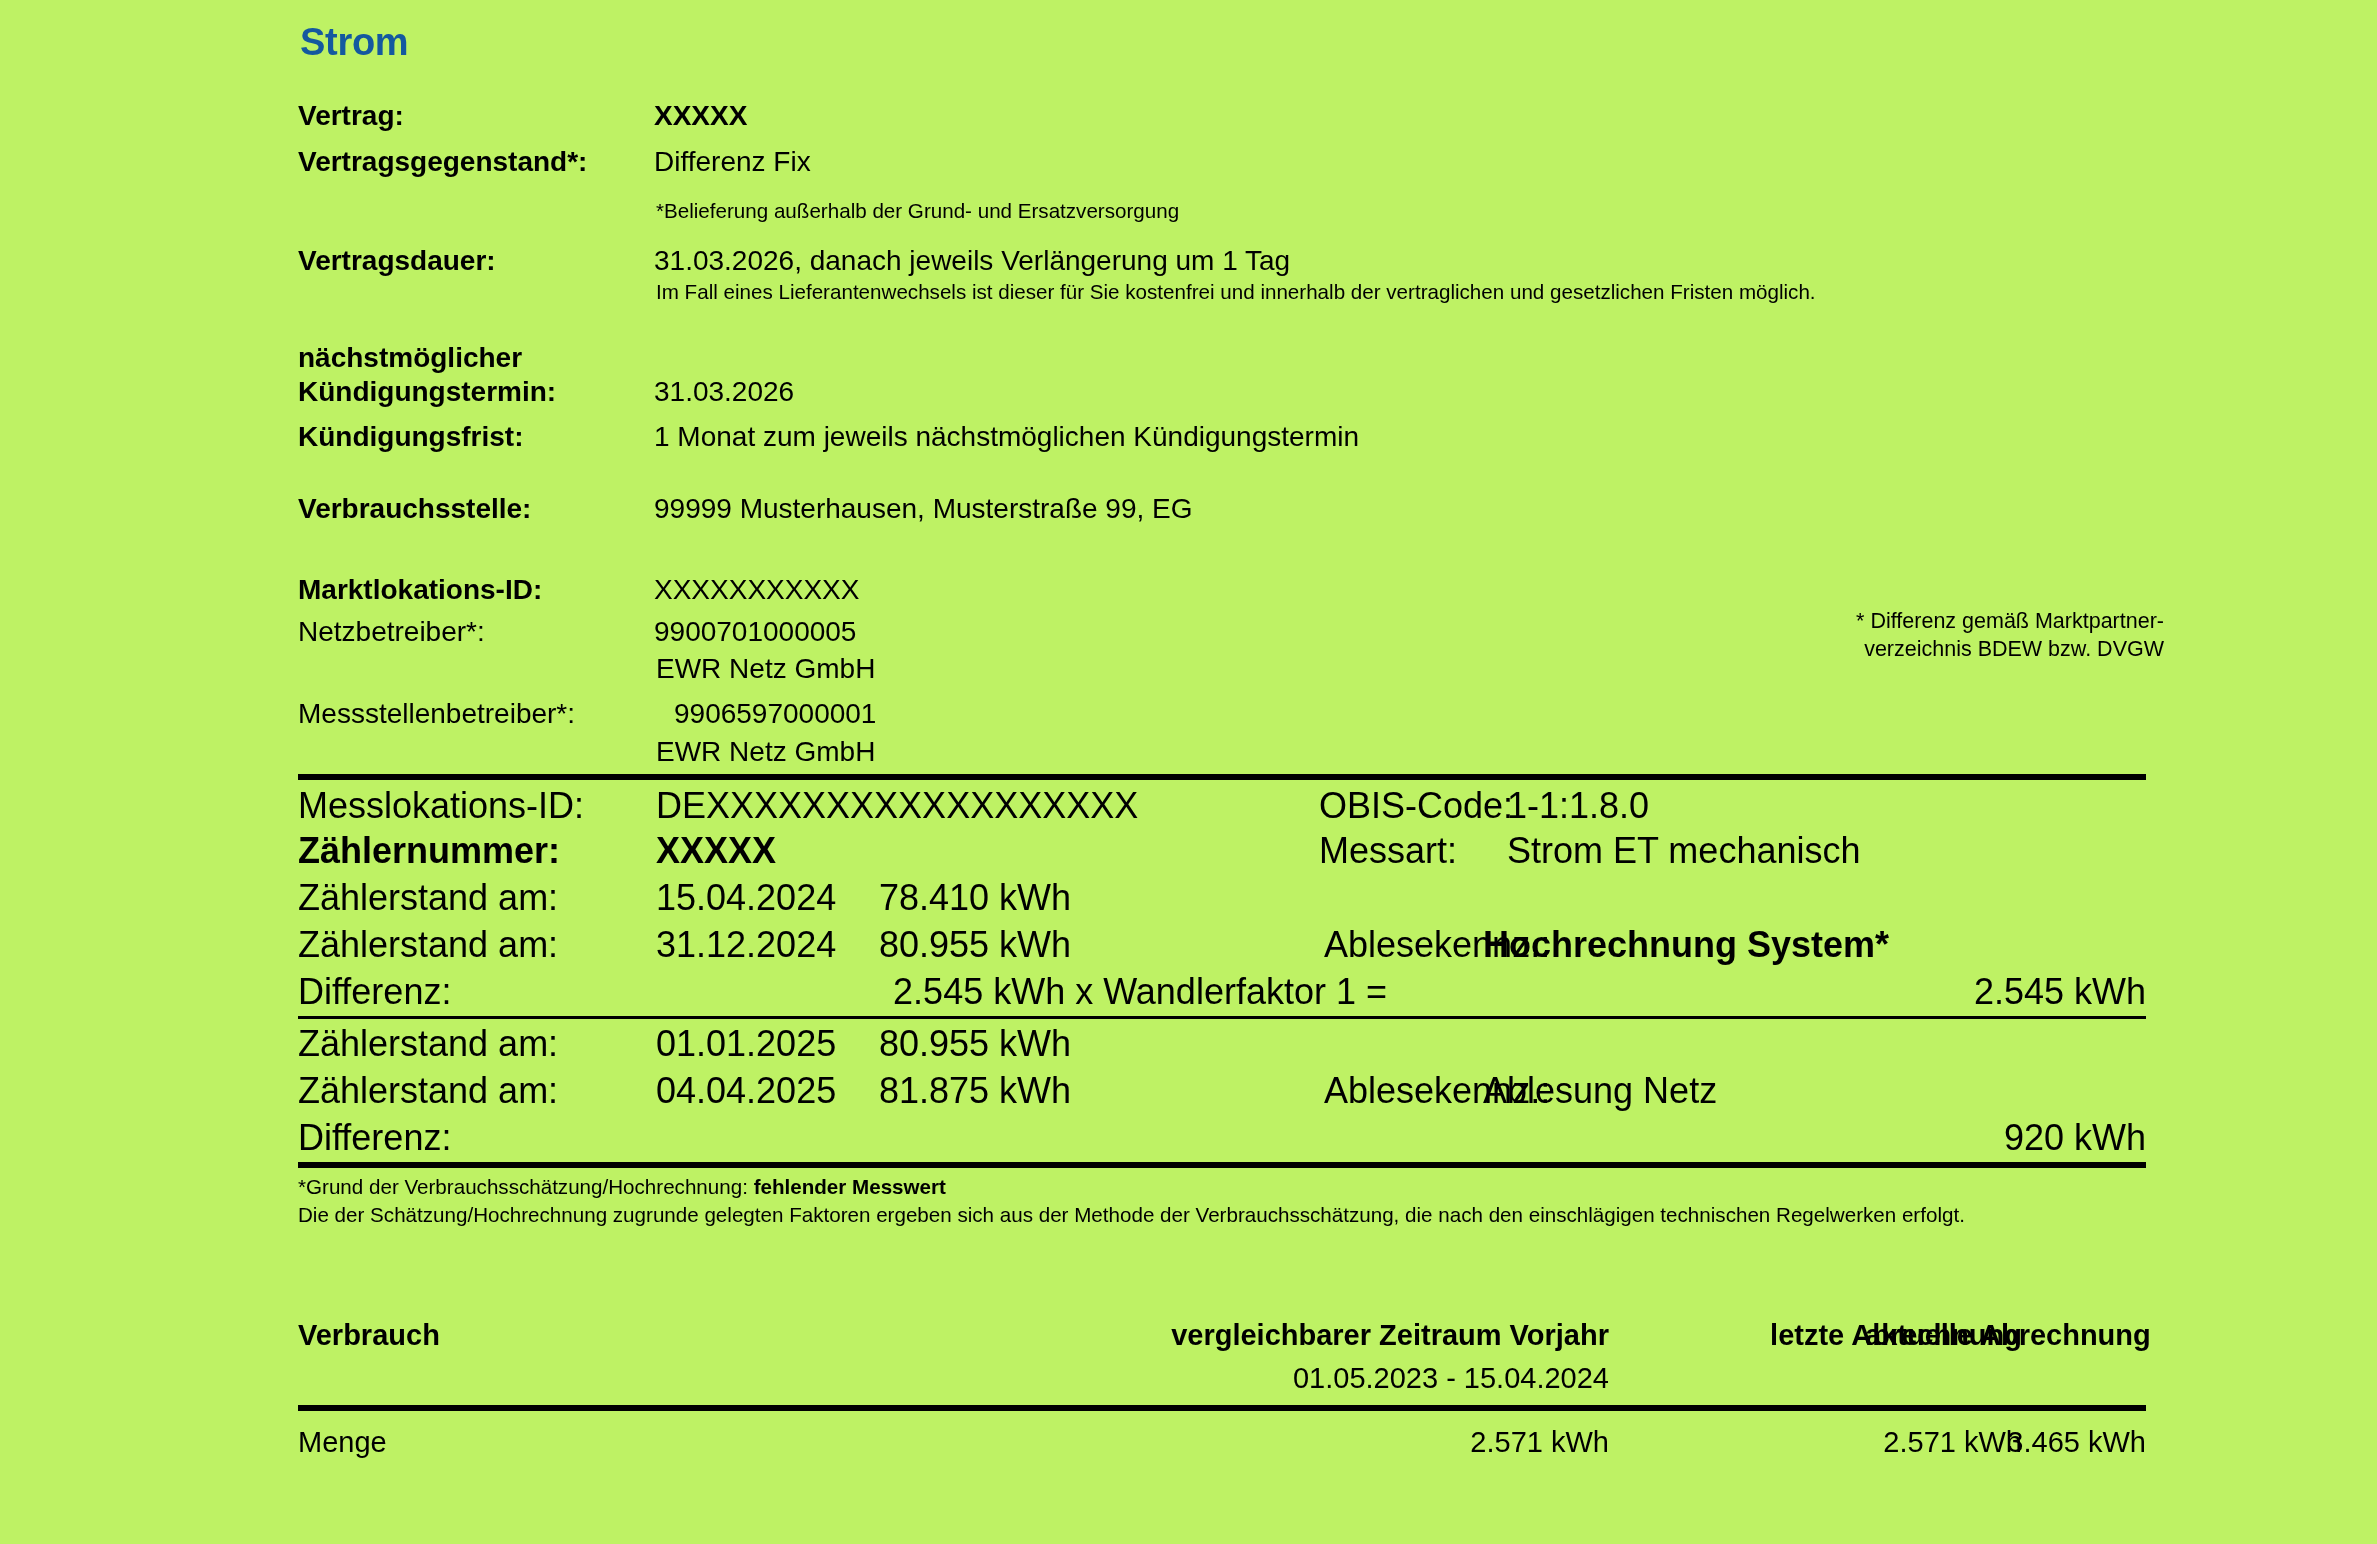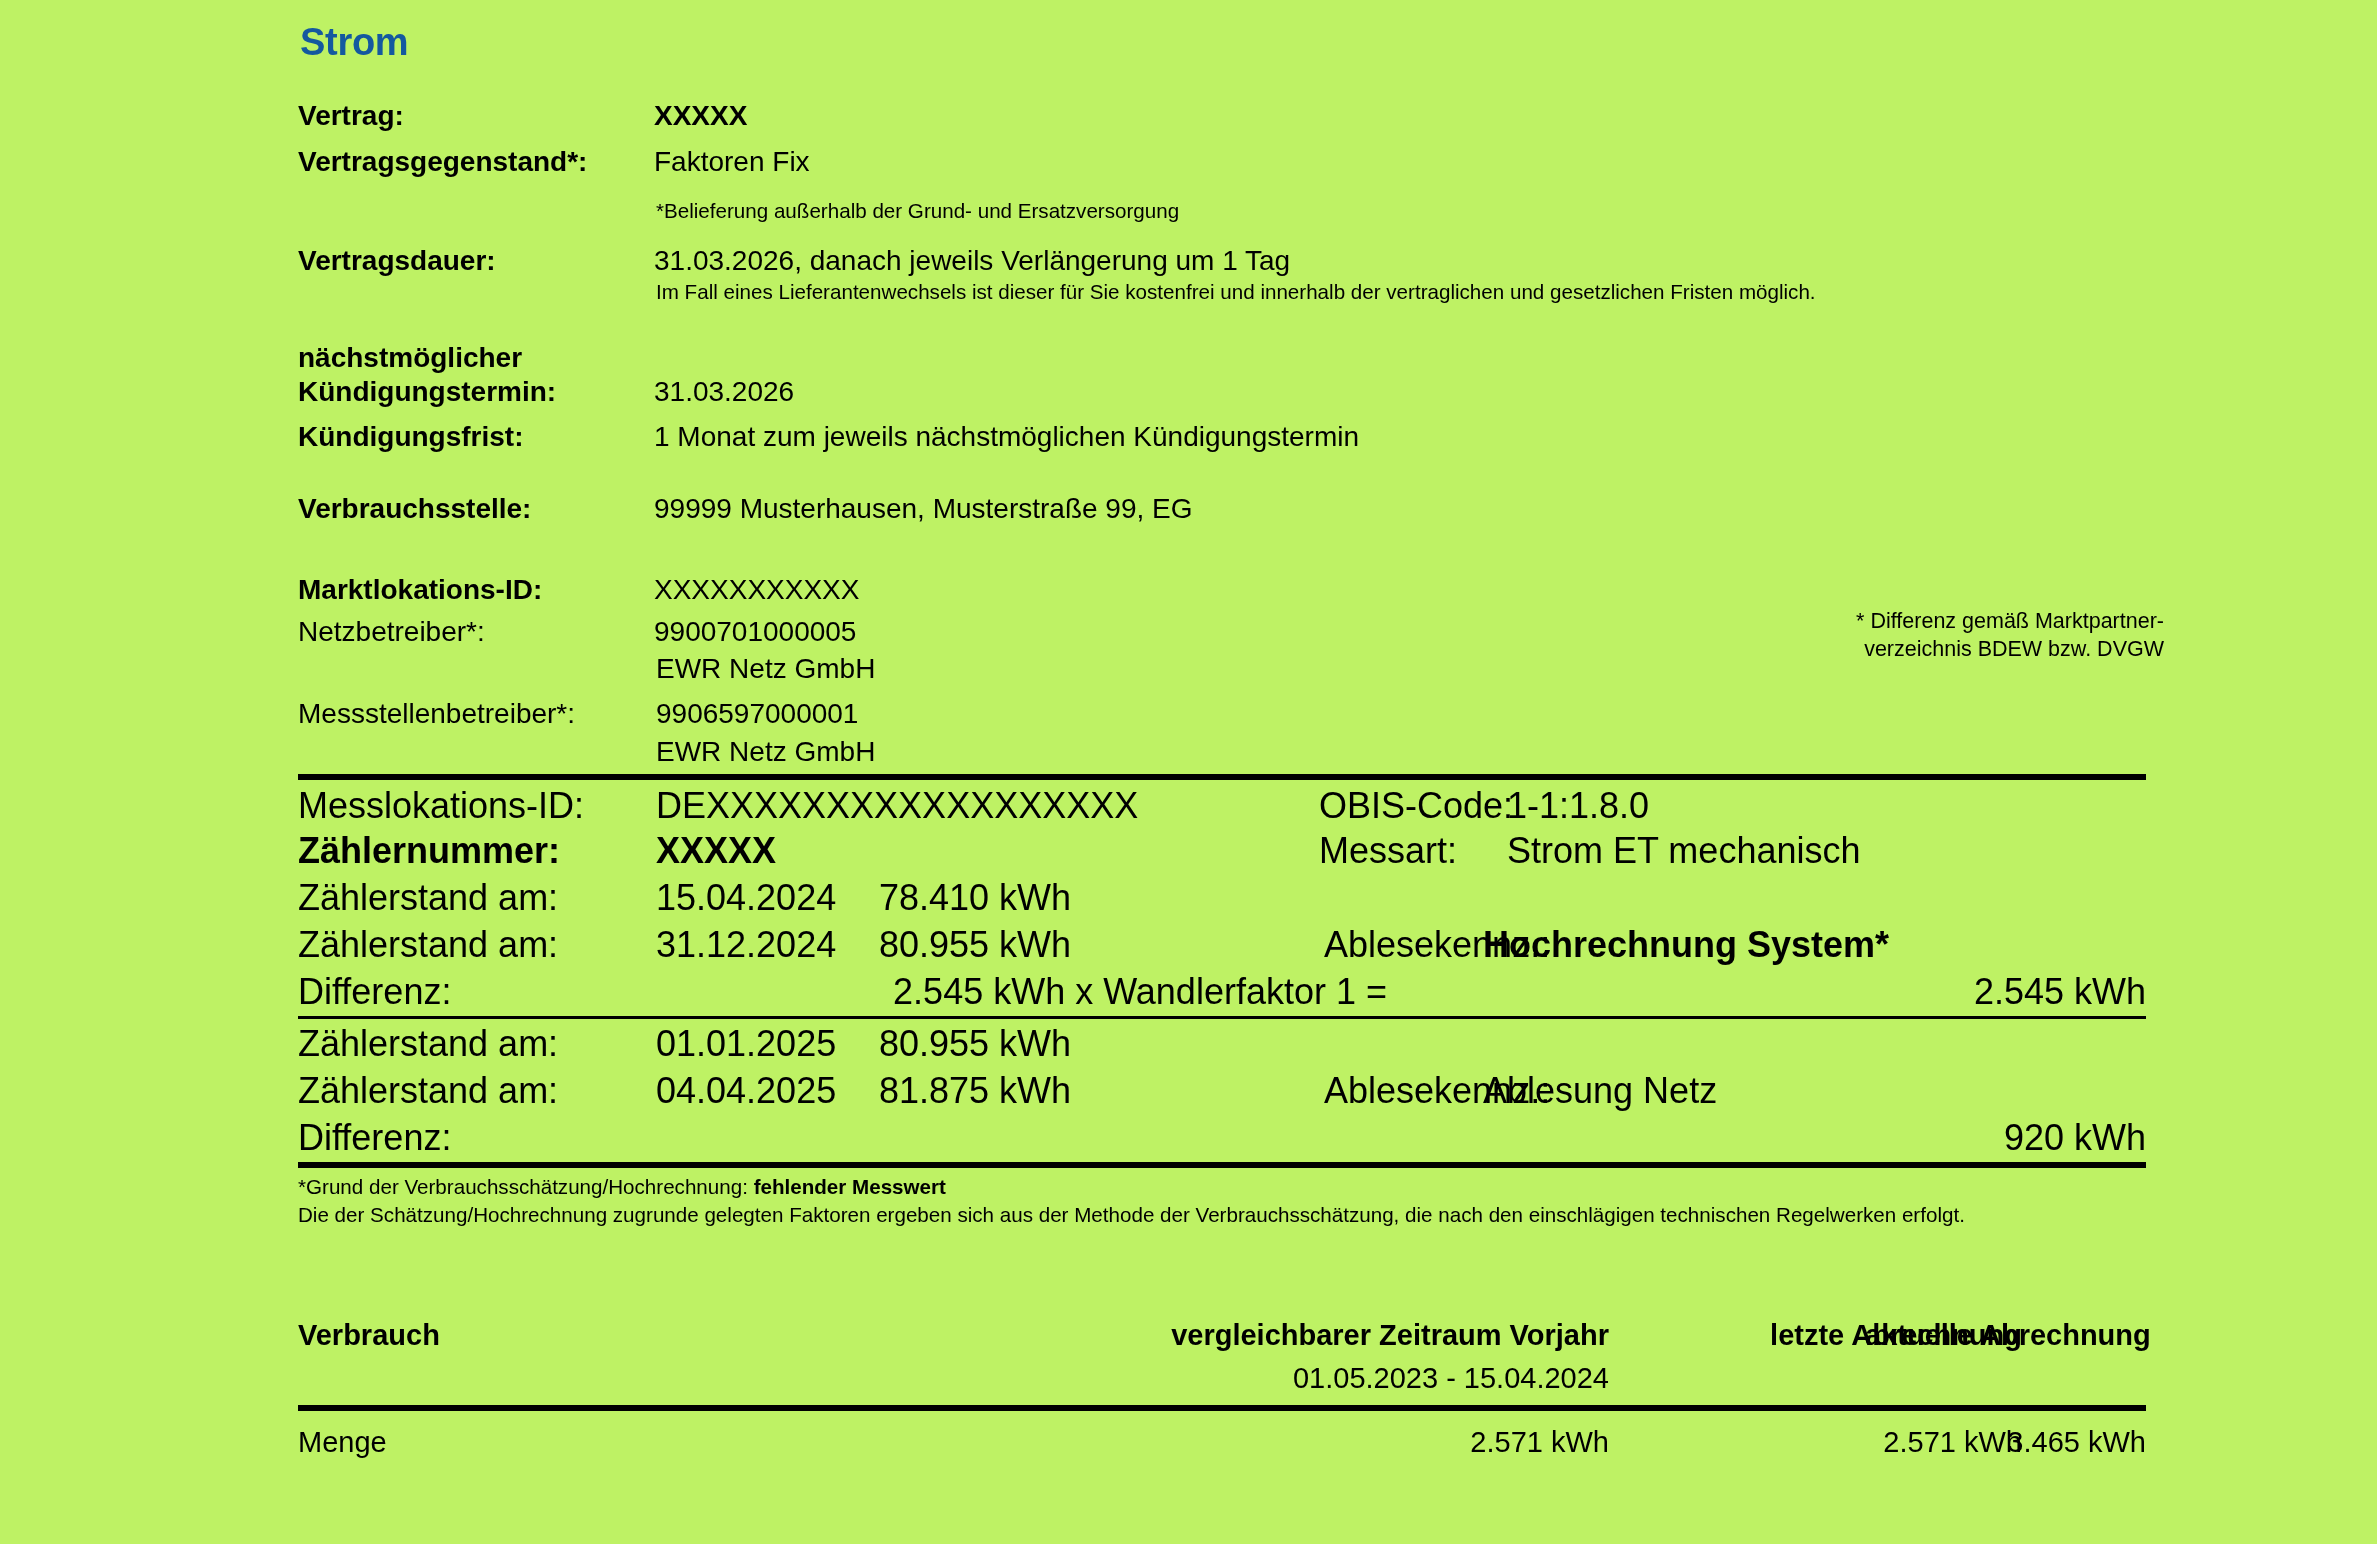--- a/index.html
+++ b/index.html
@@ -144,21 +144,21 @@
 
   <div class="doc-title">Strom</div>
 
   <div class="row" style="left:298px; top:97px;">
     <span class="lbl-bold col-label">Vertrag:</span>
     <span class="val-bold">XXXXX</span>
   </div>
 
   <div class="row" style="left:298px; top:143px;">
     <span class="lbl-bold col-label">Vertragsgegenstand*:</span>
-    <span class="val">Faktoren Fix</span>
+    <span class="val">Differenz Fix</span>
   </div>
   <div class="row note" style="left:656px; top:197px;">*Belieferung außerhalb der Grund- und Ersatzversorgung</div>
 
   <div class="row" style="left:298px; top:242px;">
     <span class="lbl-bold col-label">Vertragsdauer:</span>
     <span class="val">31.03.2026, danach jeweils Verlängerung um 1 Tag</span>
   </div>
   <div class="row note" style="left:656px; top:278px;">Im Fall eines Lieferantenwechsels ist dieser für Sie kostenfrei und innerhalb der vertraglichen und gesetzlichen Fristen möglich.</div>
 
   <div class="row" style="left:298px; top:339px;">
@@ -185,21 +185,21 @@
   </div>
 
   <div class="row" style="left:298px; top:613px;">
     <span class="lbl-reg col-label">Netzbetreiber*:</span>
     <span class="val">9900701000005</span>
   </div>
   <div class="row" style="left:656px; top:650px;">
     <span class="val">EWR Netz GmbH</span>
   </div>
 
-  <div class="row" style="left:298px; top:695px;">
+  <div class="row" style="left:298px; top:695px;gap:18px;">
     <span class="lbl-reg" style="width:358px;">Messstellenbetreiber*:</span>
     <span class="val">9906597000001</span>
   </div>
   <div class="row" style="left:656px; top:733px;">
     <span class="val">EWR Netz GmbH</span>
   </div>
 
   <div class="codenote">
     <div>* Differenz gemäß Marktpartner-</div>
     <div>verzeichnis BDEW bzw. DVGW</div>

